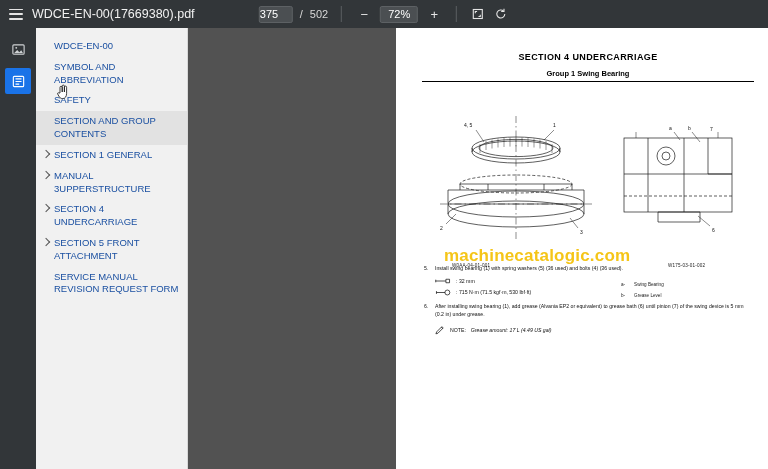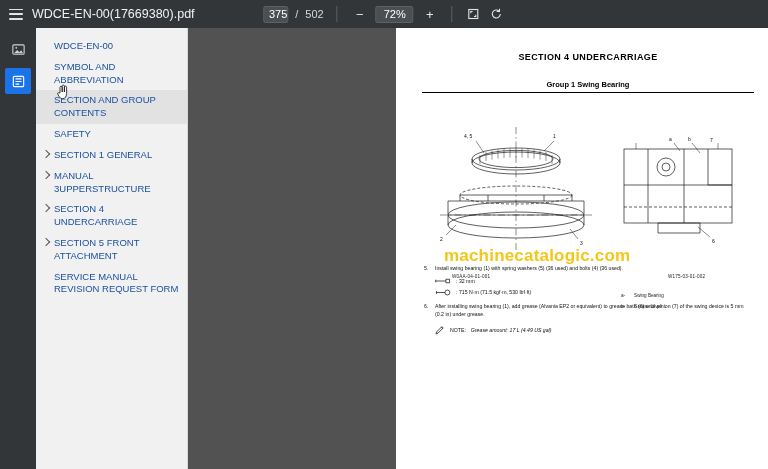--- a/index.html
+++ b/index.html
@@ -50,24 +50,24 @@
     transform: translateX(-50%);
     display: flex;
     align-items: center;
     gap: 7px;
   }
   .pagebox {
     background: #4b4f52;
     border: 1px solid #5d6164;
     border-radius: 2px;
     color: #fff;
-    width: 25px;
+    width: 34px;
     height: 17px;
     line-height: 15px;
-    text-align: right;
+    text-align: left;
     font-size: 11px;
     padding: 0;
   }
   .pagetotal { font-size: 11px; color: #d8d8d8; }
   .sep {
     width: 1px; height: 16px; background: #5b5f62; margin: 0 6px;
   }
   .zoom-btn {
     width: 18px; height: 18px;
     display: flex; align-items: center; justify-content: center;
@@ -192,21 +192,21 @@
   .pg-head .h1 {
     font-size: 9px;
     font-weight: bold;
     letter-spacing: .4px;
     color: #000;
   }
   .pg-head .h2 {
     font-size: 7.5px;
     font-weight: bold;
     color: #000;
-    margin-top: 18px;
+    margin-top: 7px;
   }
   .figwrap {
     position: relative;
     margin-top: 18px;
     height: 175px;
   }
   .figcap {
     position: absolute;
     font-size: 4.6px;
     color: #222;
@@ -327,27 +327,27 @@
 
     <div class="sidebar">
       <div class="bm nochev">
         
         <span>WDCE-EN-00</span>
       </div>
       <div class="bm nochev">
         
         <span>SYMBOL AND ABBREVIATION</span>
       </div>
+      <div class="bm nochev">
+        
+        <span>SAFETY</span>
+      </div>
       <div class="bm nochev selected">
         
         <span>SECTION AND GROUP CONTENTS</span>
-      </div>
-      <div class="bm nochev">
-        
-        <span>SAFETY</span>
       </div>
       <div class="bm">
         <span class="chev"></span>
         <span>SECTION 1 GENERAL</span>
       </div>
       <div class="bm">
         <span class="chev"></span>
         <span>MANUAL 3UPPERSTRUCTURE</span>
       </div>
       <div class="bm">

